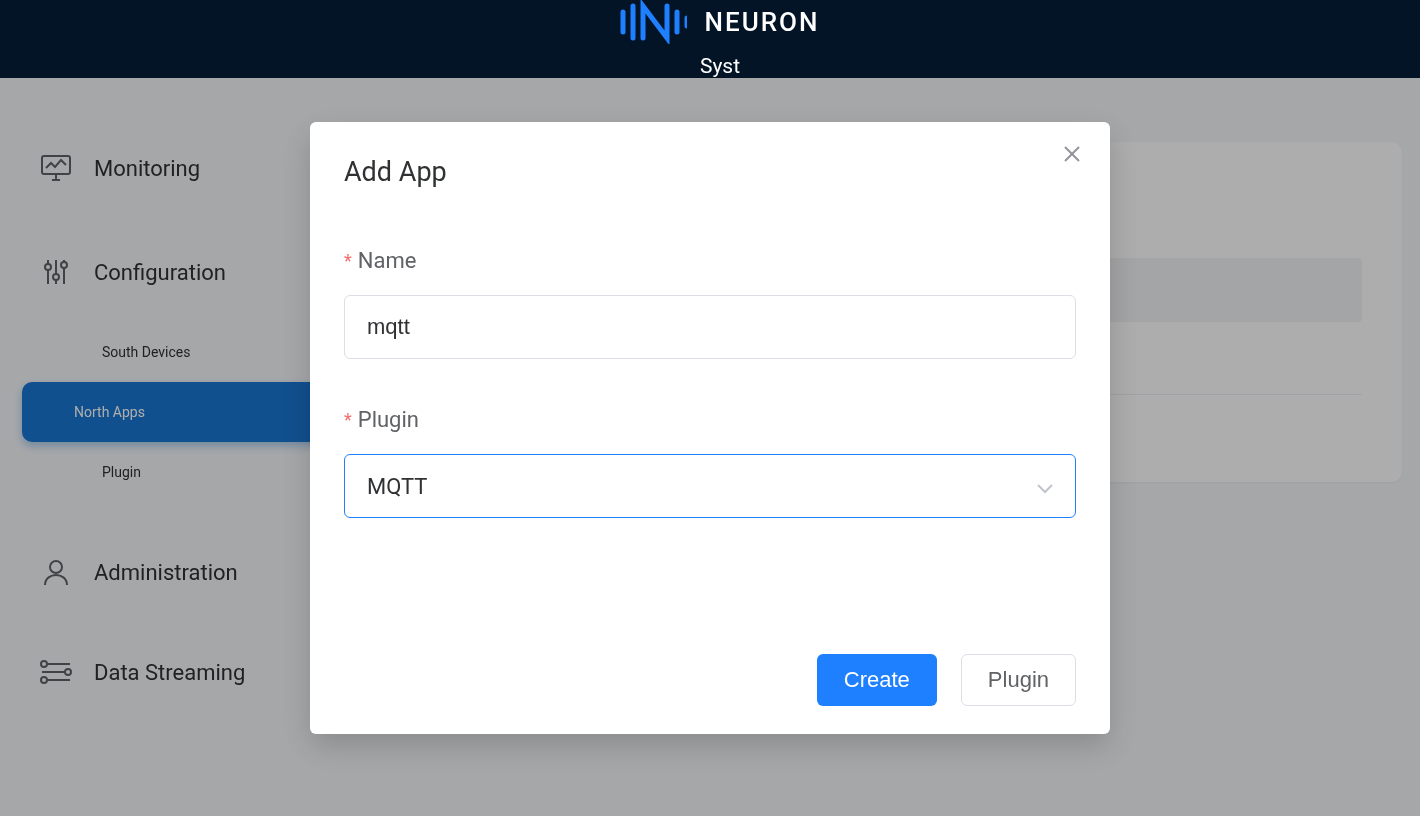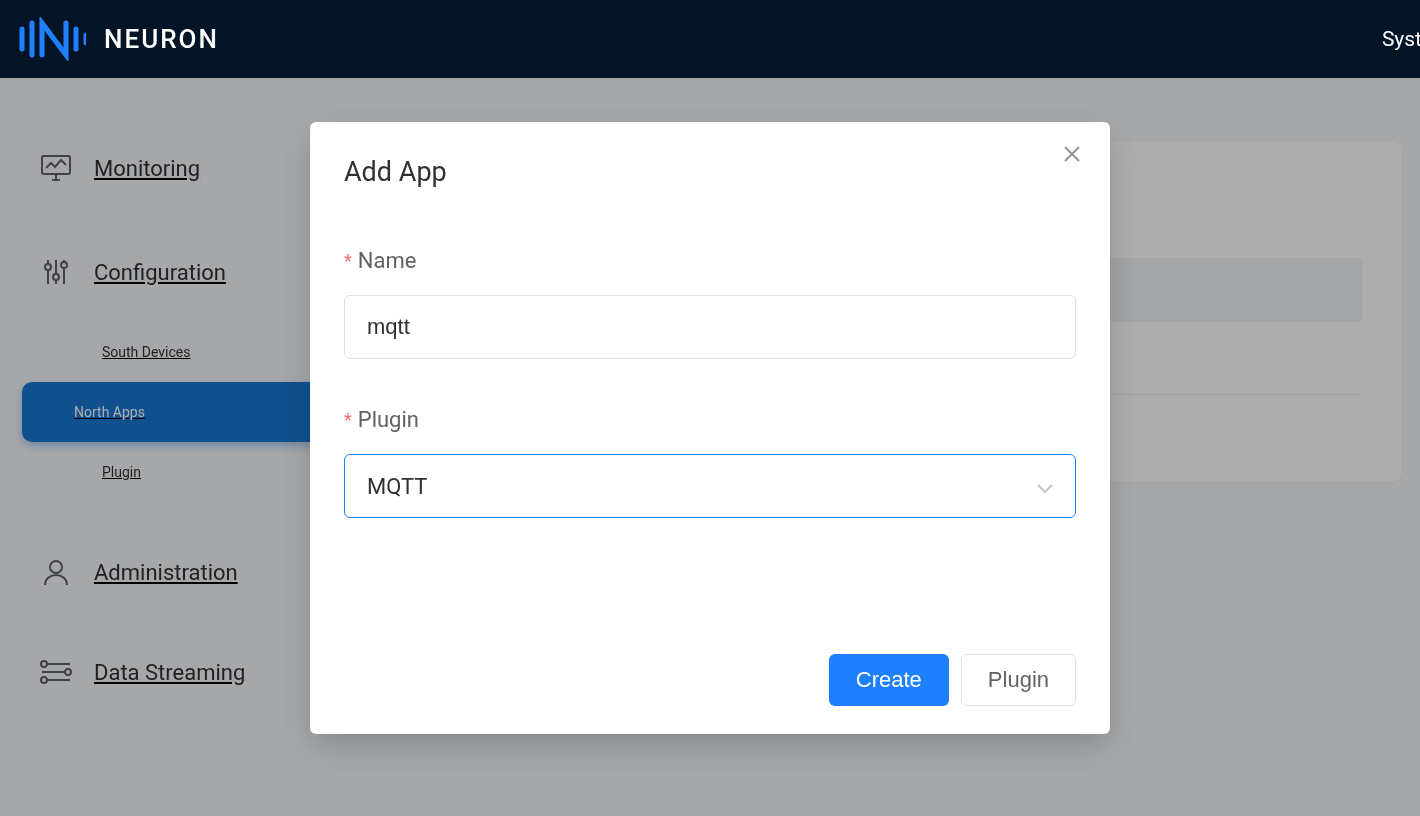--- a/index.html
+++ b/index.html
@@ -23,21 +23,20 @@
   
   .body { display: flex; height: calc(816px - 78px); }
 
   
   .sidebar {
     width: 362px;
     padding-top: 60px;
     padding-left: 22px;
     padding-right: 18px;
     background: transparent;
-    text-decoration: underline;
   }
   .sb-group {
     display: flex;
     align-items: center;
     padding: 14px 8px 14px 18px;
     gap: 22px;
     cursor: pointer;
   }
   .sb-group + .sb-group { margin-top: 30px; }
   .sb-icon { width: 32px; height: 32px; flex: none; color: #606266; display:flex; align-items:center; justify-content:center; }
@@ -120,31 +119,31 @@
   }
   .select {
     width:100%; height:64px; border:1px solid #1e80ff; border-radius:6px;
     padding: 0 22px; font-size:22px; color:#303133;
     display:flex; align-items:center; justify-content:space-between;
     cursor:pointer;
   }
   .select .chev { color:#c0c4cc; }
   .dialog-actions {
     margin-top:auto;
-    display:flex; justify-content:flex-end; gap:12px;
+    display:flex; justify-content:flex-end; gap:24px;
   }
   .btn {
     font-size:22px; padding:12px 26px; border-radius:6px; cursor:pointer;
     border:1px solid transparent;
   }
   .btn-primary { background:#1e80ff; color:#fff; }
   .btn-default { background:#fff; color:#606266; border-color:#dcdfe6; }
 
   
-  .header { position: relative; z-index: 60; }
+  .header { position: relative; z-index: 60; flex-direction: column; }
 </style>
 </head>
 <body>
 
 <div class="header">
   <div class="brand">
     <span class="brand-logo">
       <svg width="68" height="44" viewBox="0 0 68 44">
         <g stroke="#1e80ff" stroke-width="5" fill="none" stroke-linecap="round">
           <line x1="4" y1="12" x2="4" y2="32"></line>

